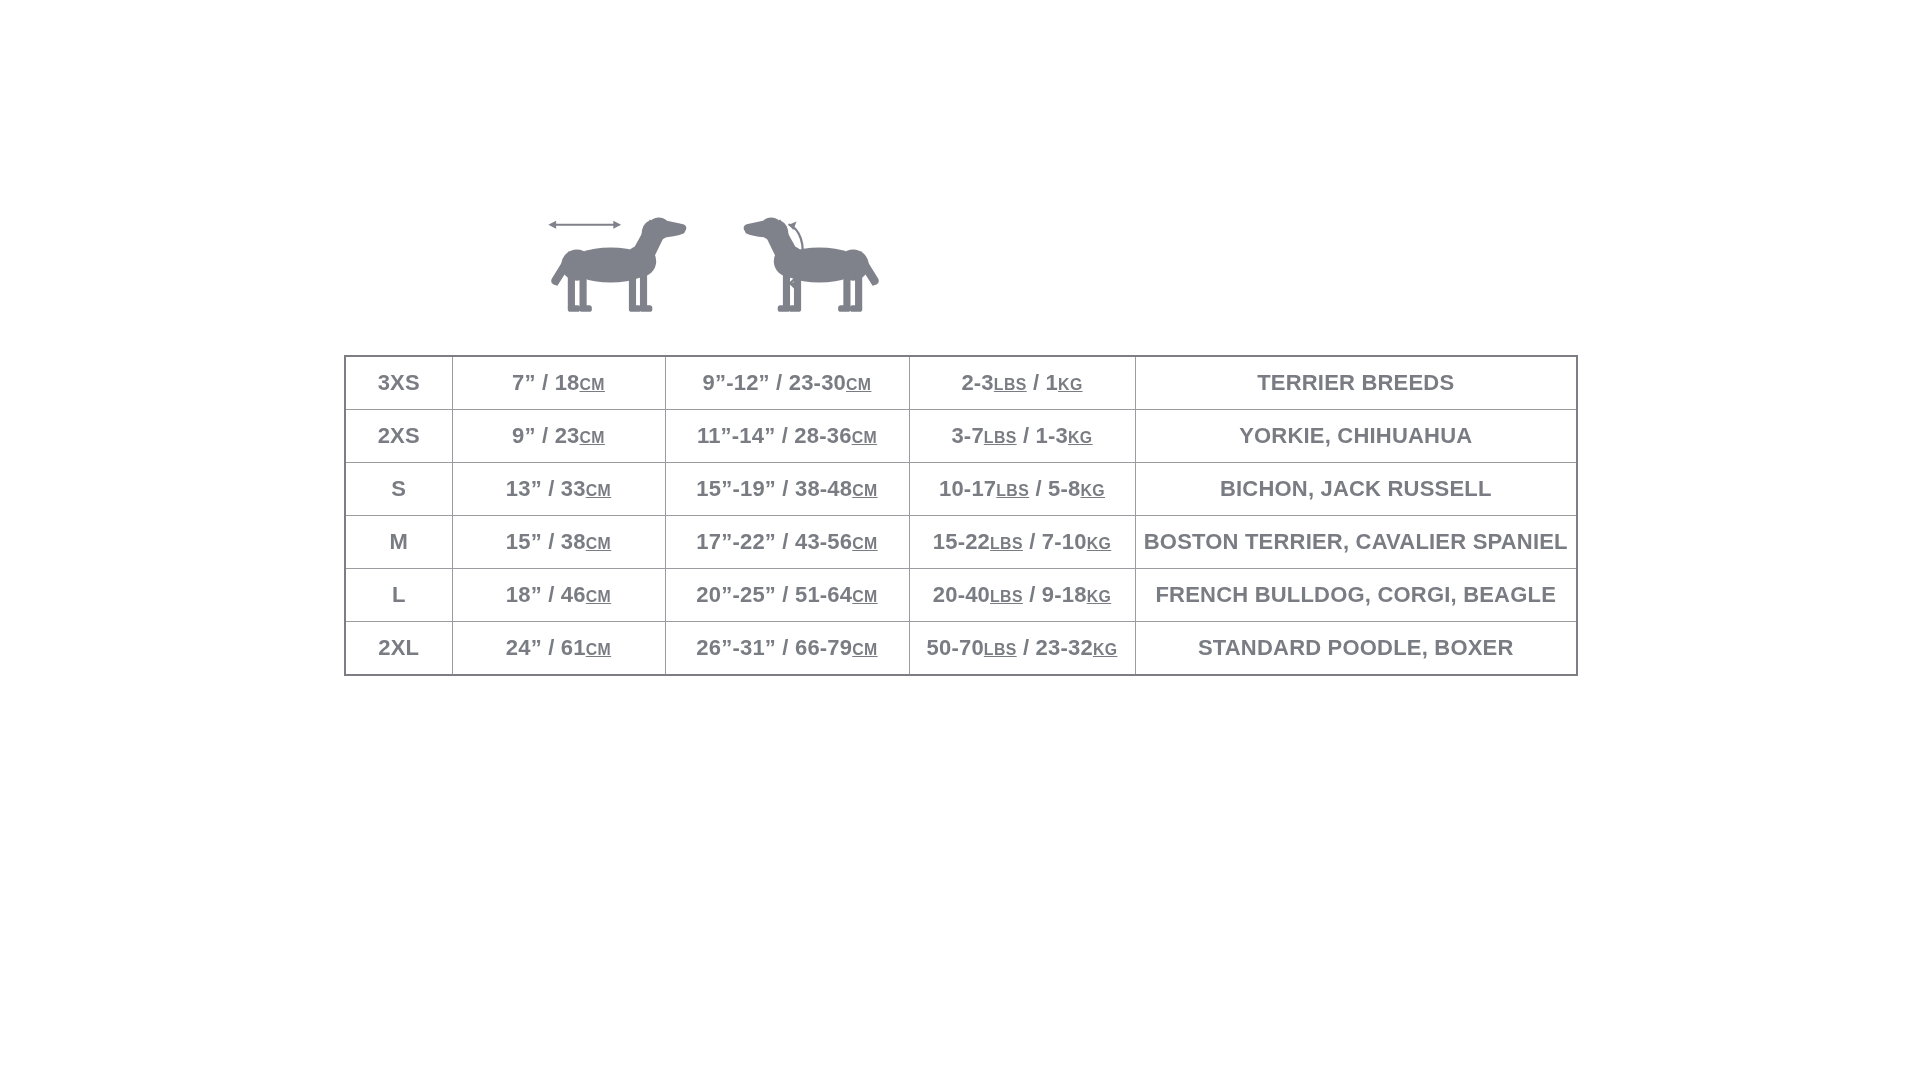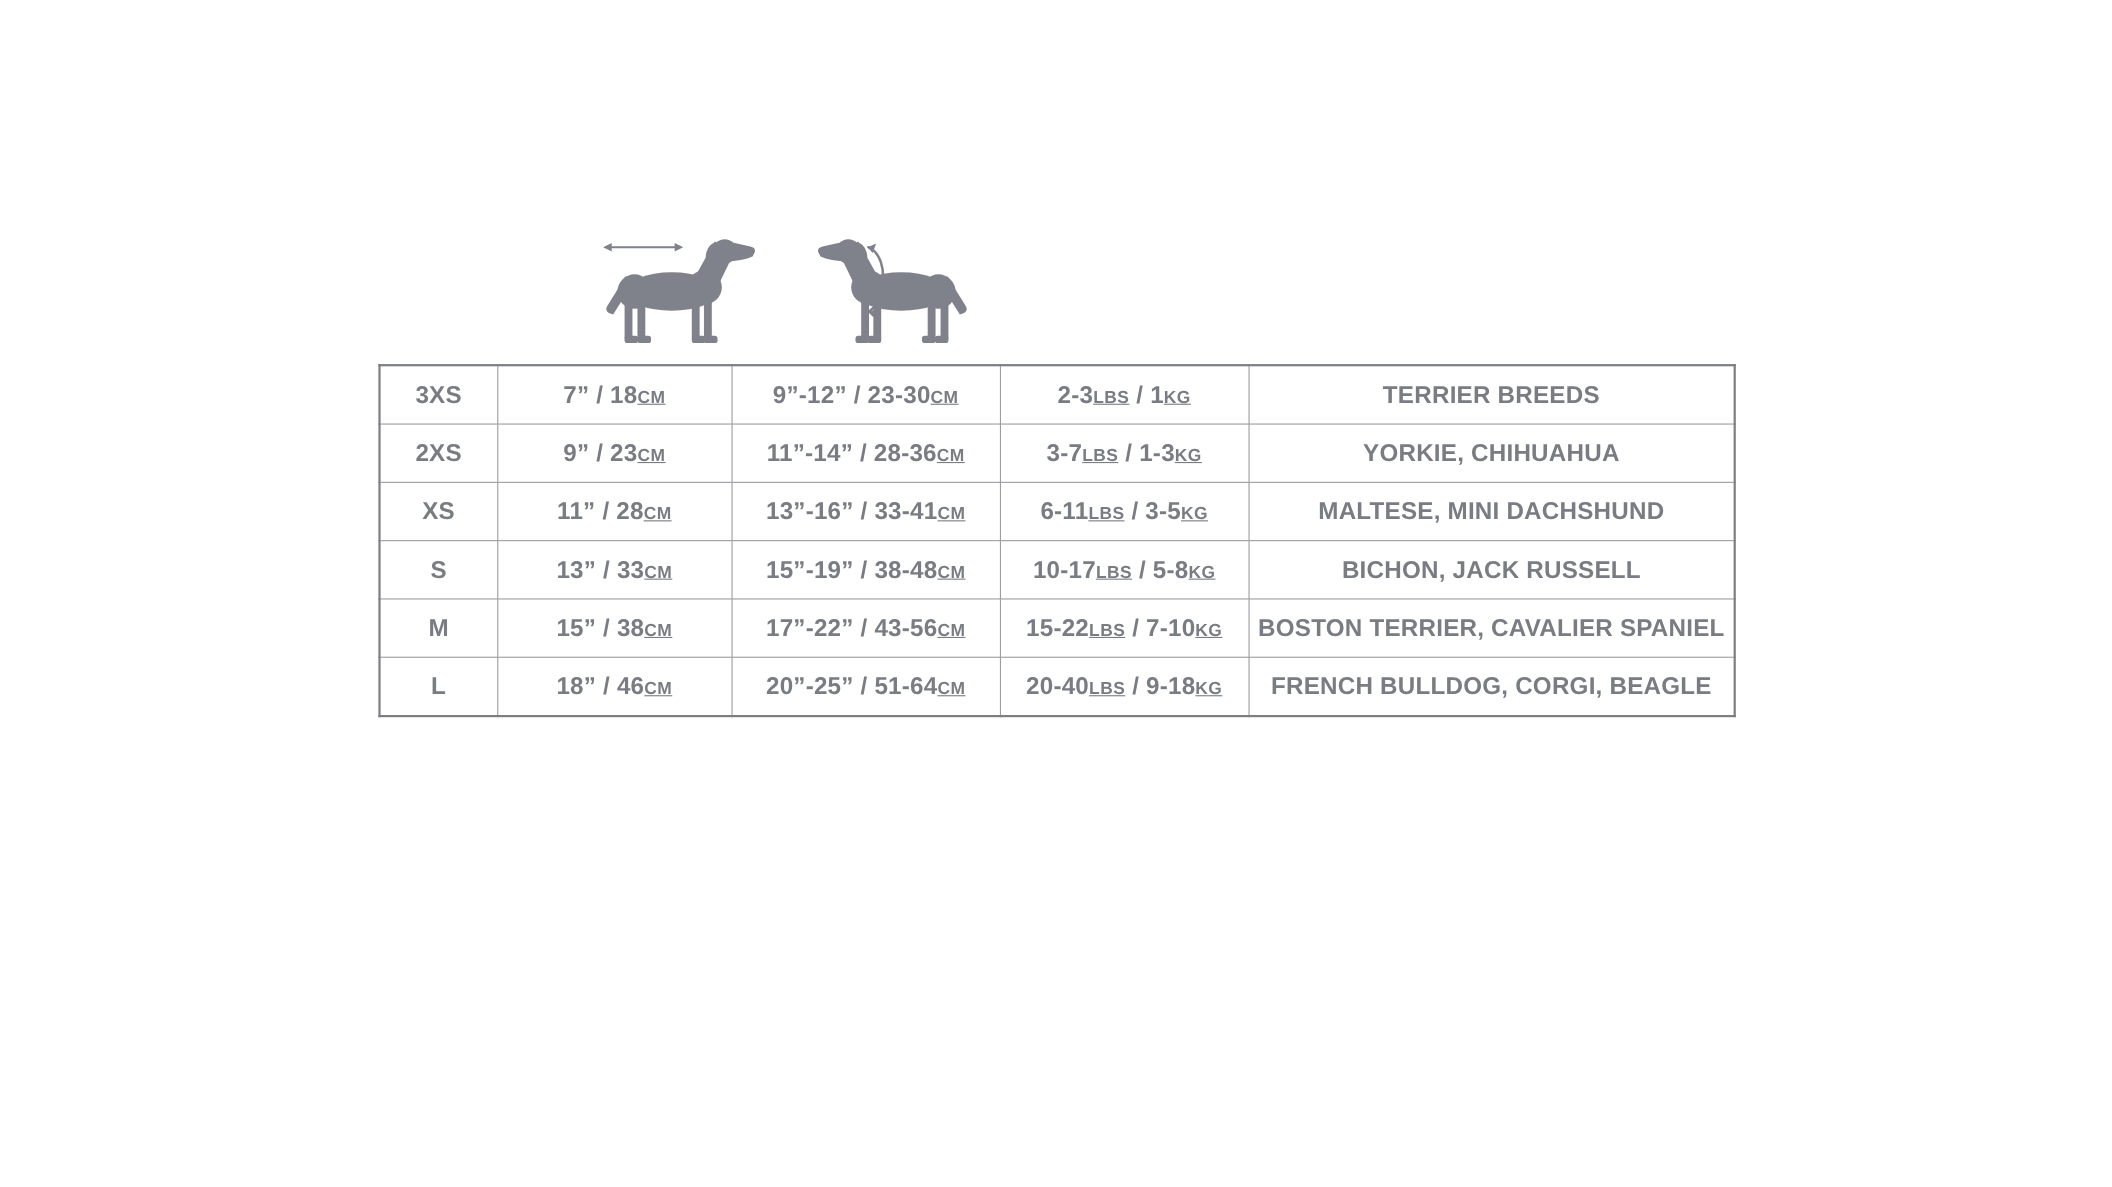--- a/index.html
+++ b/index.html
@@ -19,21 +19,21 @@
   .content{width:1232px;margin:0 auto;}
   .dogs{
     padding-top:209px;
     margin-left:203px;
     display:flex;
     gap:24px;
     align-items:flex-end;
   }
   .dogs svg{height:114px;width:156px;display:block;}
   table.size-chart{
-    margin-top:8px;
+    margin-top:32px;
     border-collapse:collapse;
     table-layout:fixed;
     width:1232px;
     border:2px solid var(--border);
   }
   table.size-chart td{
     border:1px solid var(--grid);
     height:52px;
     text-align:center;
     vertical-align:middle;
@@ -125,44 +125,44 @@
     <td>TERRIER BREEDS</td>
   </tr>
           <tr>
     <td>2XS</td>
     <td class="units">9” / 23<span class="unit">CM</span></td>
     <td class="units">11”-14” / 28-36<span class="unit">CM</span></td>
     <td class="units">3-7<span class="unit">LBS</span> / 1-3<span class="unit">KG</span></td>
     <td>YORKIE, CHIHUAHUA</td>
   </tr>
           <tr>
-    <td>XS</td>
-    <td class="units">11” / 28<span class="unit">CM</span></td>
-    <td class="units">13”-16” / 33-41<span class="unit">CM</span></td>
-    <td class="units">6-11<span class="unit">LBS</span> / 3-5<span class="unit">KG</span></td>
-    <td>MALTESE, MINI DACHSHUND</td>
-  </tr>
-          <tr>
     <td>S</td>
     <td class="units">13” / 33<span class="unit">CM</span></td>
     <td class="units">15”-19” / 38-48<span class="unit">CM</span></td>
     <td class="units">10-17<span class="unit">LBS</span> / 5-8<span class="unit">KG</span></td>
     <td>BICHON, JACK RUSSELL</td>
   </tr>
           <tr>
     <td>M</td>
     <td class="units">15” / 38<span class="unit">CM</span></td>
     <td class="units">17”-22” / 43-56<span class="unit">CM</span></td>
     <td class="units">15-22<span class="unit">LBS</span> / 7-10<span class="unit">KG</span></td>
     <td>BOSTON TERRIER, CAVALIER SPANIEL</td>
   </tr>
           <tr>
     <td>L</td>
     <td class="units">18” / 46<span class="unit">CM</span></td>
     <td class="units">20”-25” / 51-64<span class="unit">CM</span></td>
     <td class="units">20-40<span class="unit">LBS</span> / 9-18<span class="unit">KG</span></td>
     <td>FRENCH BULLDOG, CORGI, BEAGLE</td>
   </tr>
+          <tr>
+    <td>2XL</td>
+    <td class="units">24” / 61<span class="unit">CM</span></td>
+    <td class="units">26”-31” / 66-79<span class="unit">CM</span></td>
+    <td class="units">50-70<span class="unit">LBS</span> / 23-32<span class="unit">KG</span></td>
+    <td>STANDARD POODLE, BOXER</td>
+  </tr>
         </tbody>
     </table>
 
   </div>
 </div>
 
 </body></html>

